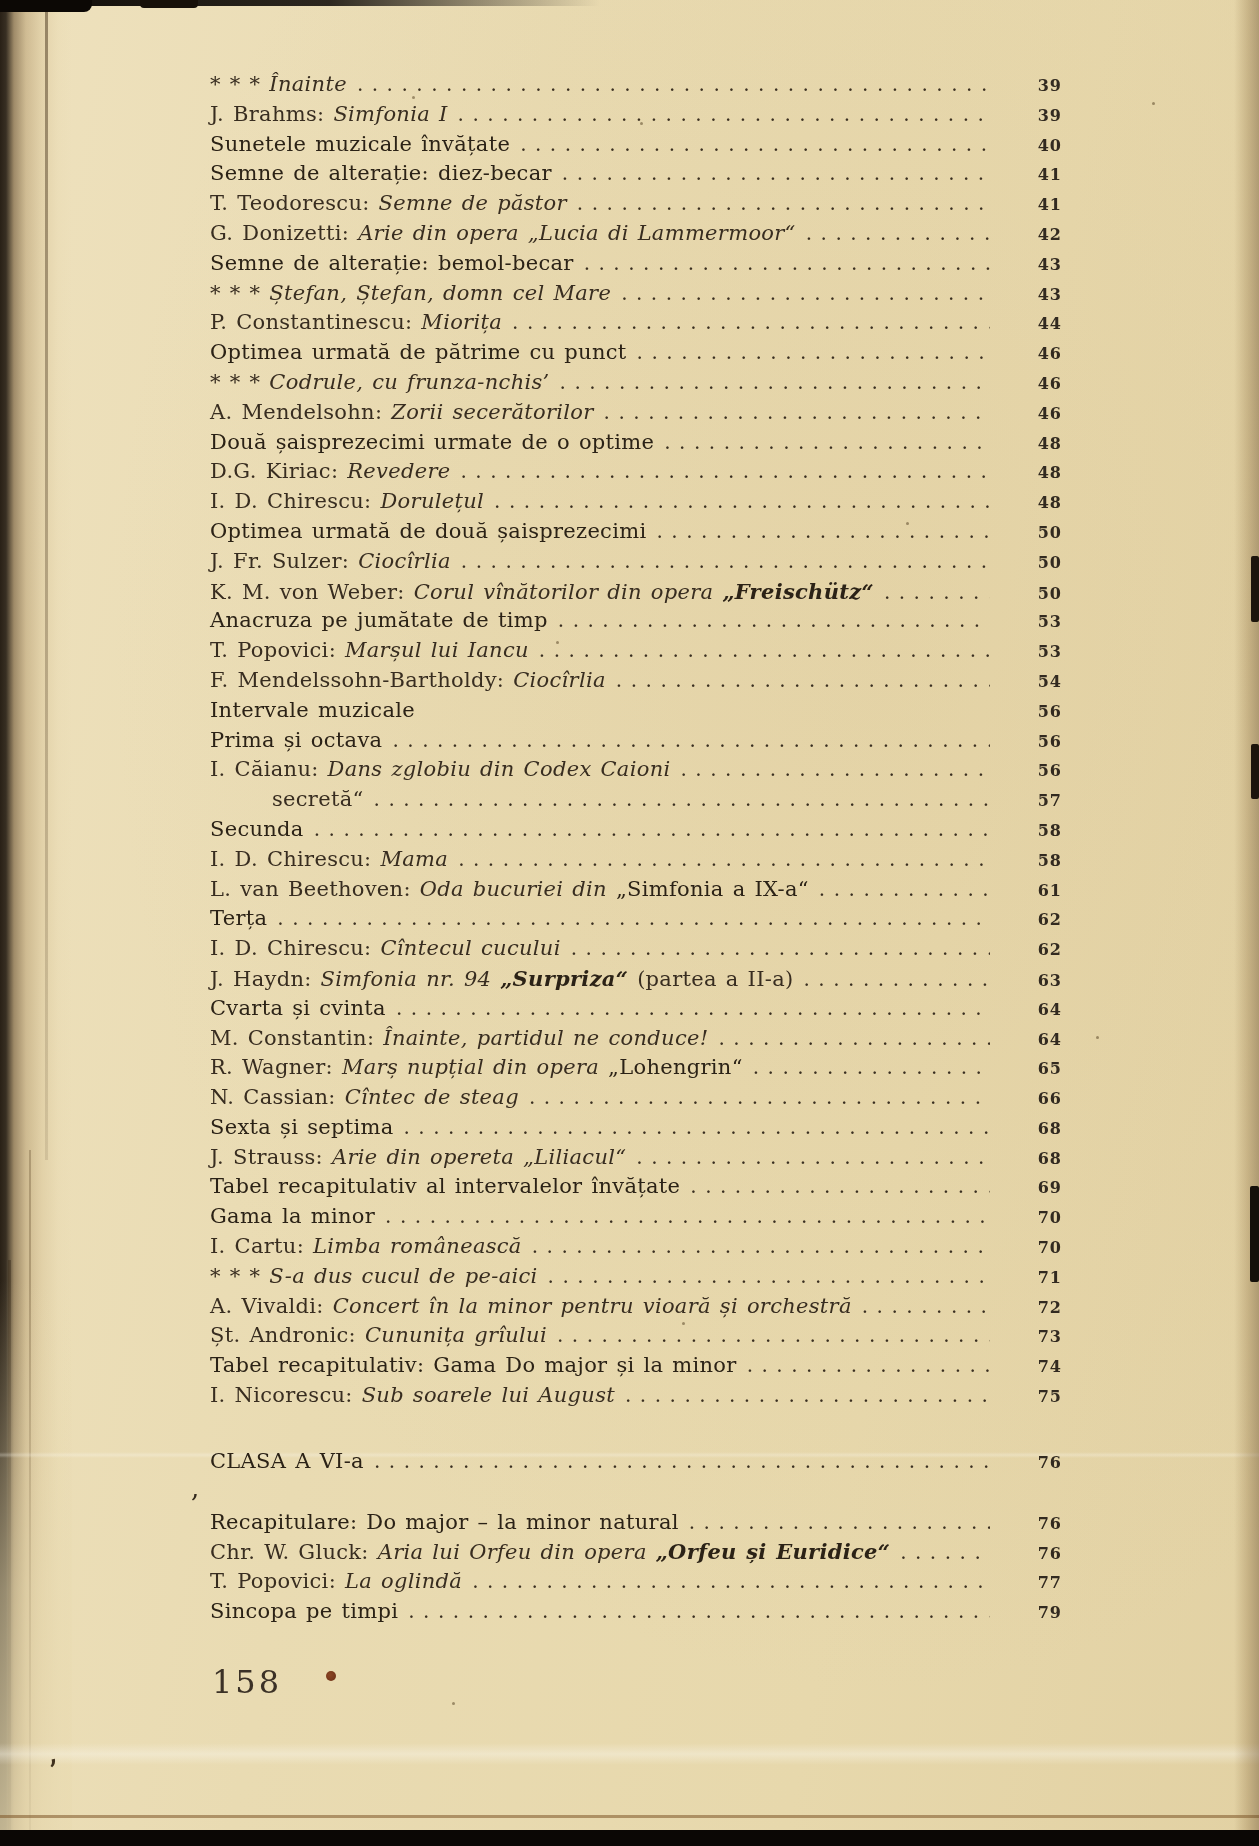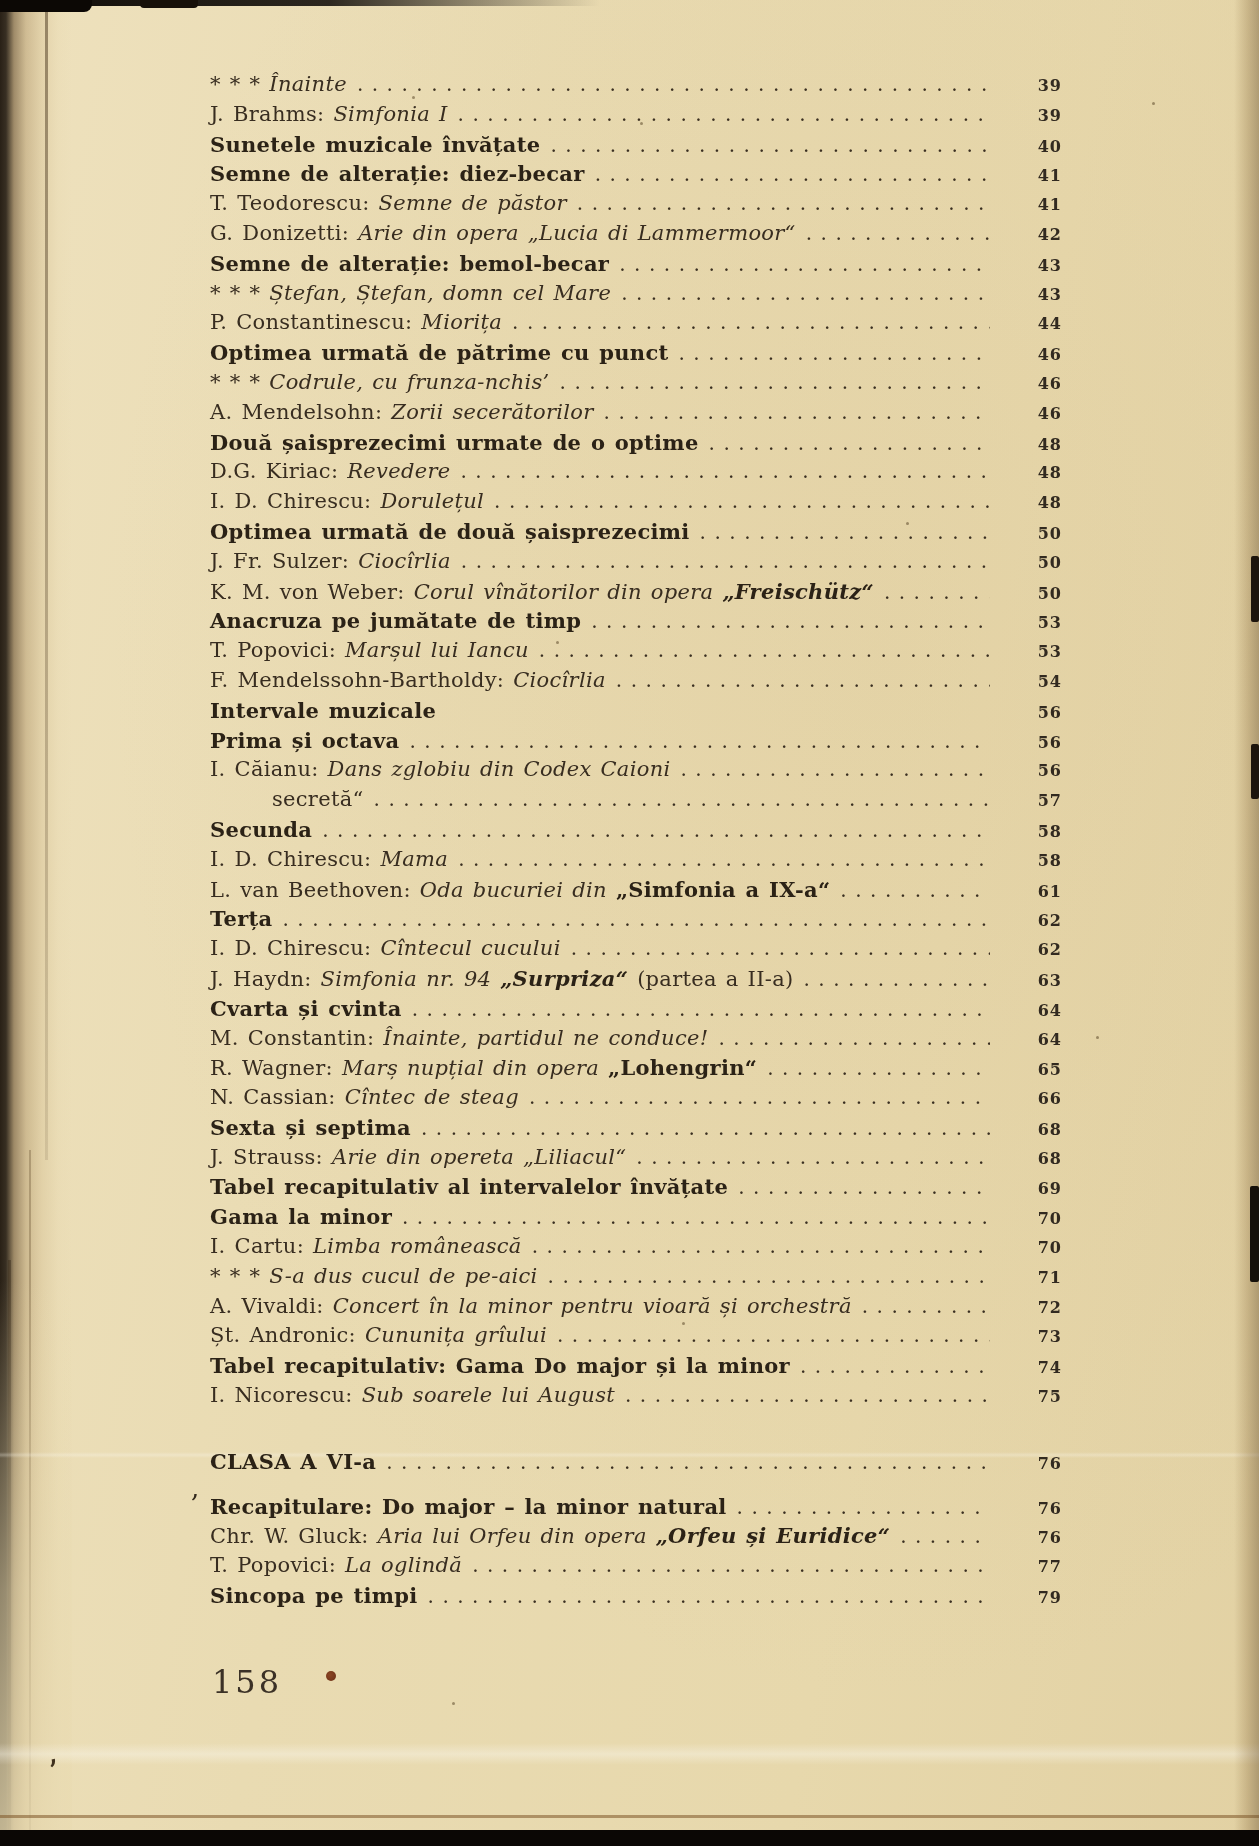--- a/index.html
+++ b/index.html
@@ -22,26 +22,26 @@
 
   
   .toc { position: absolute; left: 210px; top: 70px; width: 852px; }
   .row {
     display: flex; align-items: baseline;
     height: 29.8px; line-height: 29.8px;
     font-size: 21px; white-space: nowrap;
     letter-spacing: 0.3px; word-spacing: 2px;
   }
   .row.gap-lg { margin-top: 36px; }
-  .row.gap-md { margin-top: 15px; }
+  .row.gap-md { margin-top: 31px; }
   .row.indent .entry { padding-left: 62px; }
   .entry { flex: 0 0 auto; }
   .seg-r { font-style: normal; }
   .seg-i { font-style: italic; }
-  .seg-b { font-weight: bold; color: #2b2216; }
+  .seg-b { font-weight: normal; color: #2b2216; }
   .seg-bi { font-weight: bold; font-style: italic; color: #2b2216; }
   .dots {
     flex: 1 1 auto; overflow: hidden;
     margin: 0 14px 0 10px;
     color: #3a2f21; font-size: 20px; letter-spacing: 8.5px;
   }
   .dots::after { content: "..................................................................................................."; }
   .dots.hidden { visibility: hidden; }
   .page {
     flex: 0 0 58px; text-align: right;

